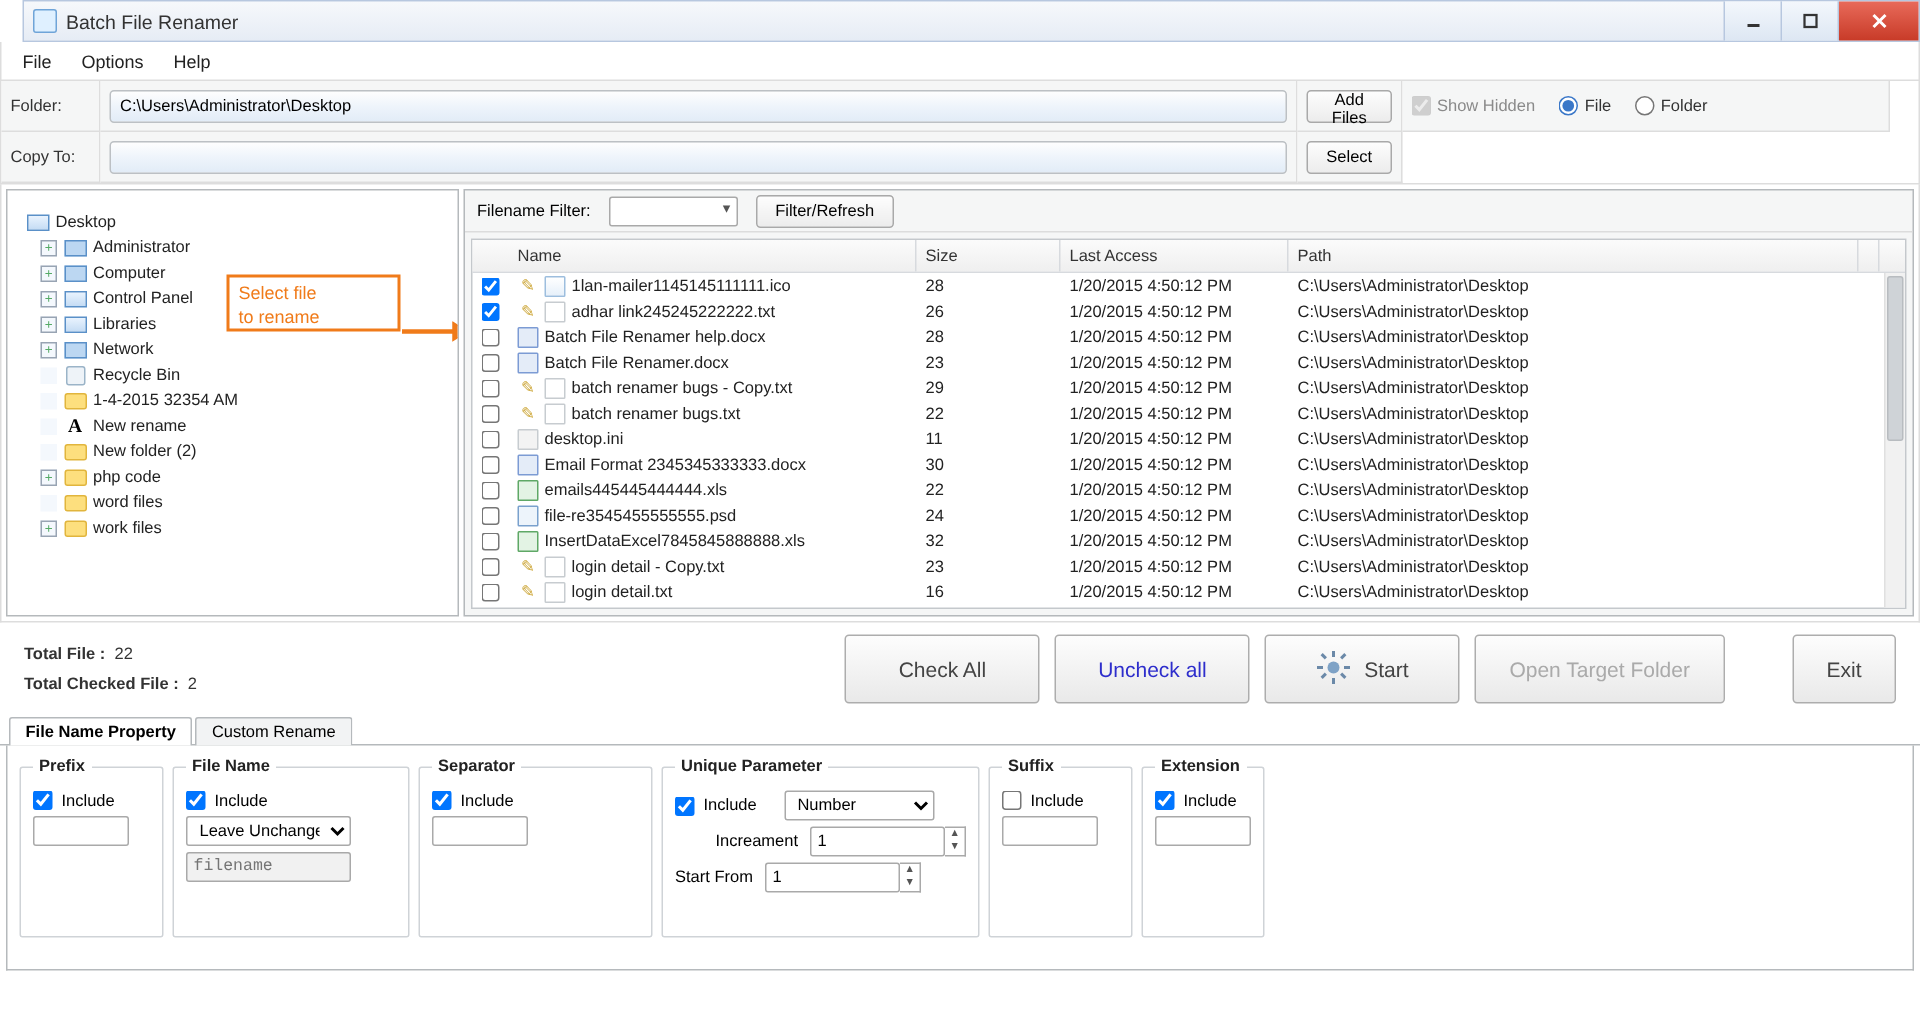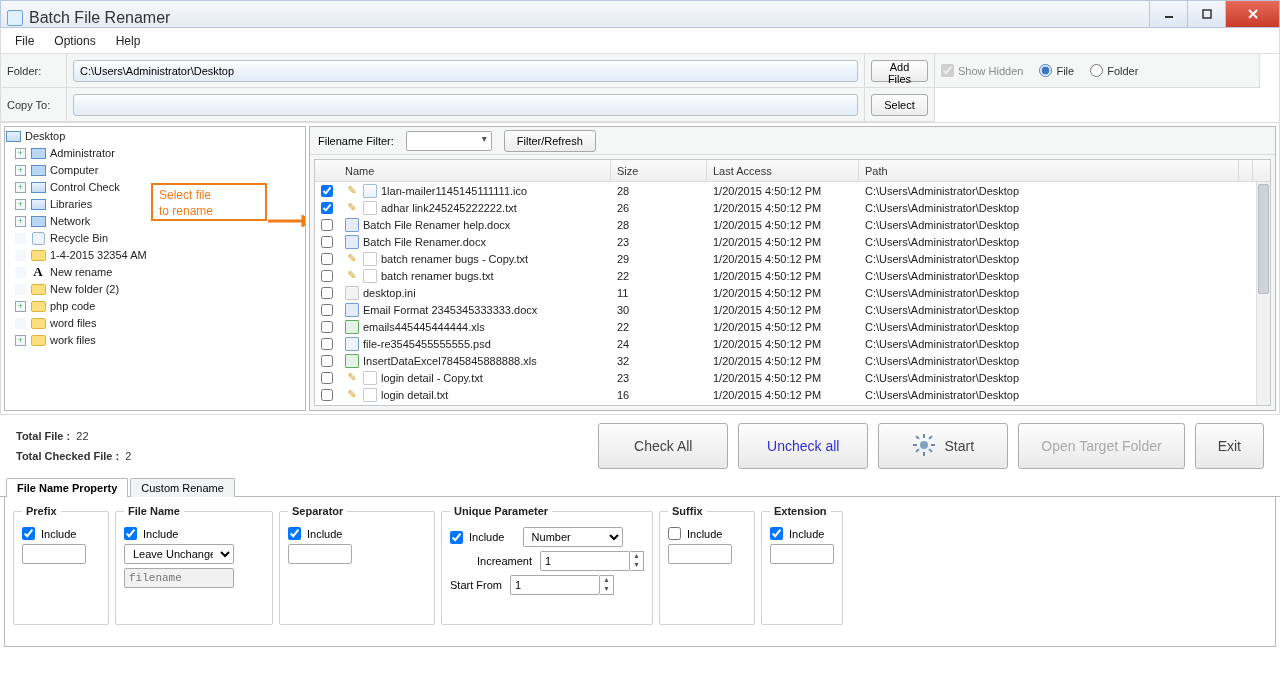--- a/index.html
+++ b/index.html
@@ -1,20 +1,20 @@
 <!DOCTYPE html>
 <html><head>
 <meta charset="utf-8">
 <style>
   * { box-sizing: border-box; margin: 0; padding: 0; font-family: "Segoe UI", Tahoma, Arial, sans-serif; }
   html, body { width: 1280px; height: 681px; overflow: hidden; background:#fff; }
   
   .titlebar {
-    height: 28px; display:flex; align-items:flex-end; justify-content:space-between;
-    background: linear-gradient(#f6f8fb,#e6ecf5); border:1px solid #b7c7df; font-size:16px;
+    height: 28px; display:flex; align-items:center; justify-content:space-between;
+    background: linear-gradient(#f6f8fb,#e6ecf5); border:1px solid #b7c7df; font-size:13px;margin-left:15px;
   }
   .titlebar-left { display:flex; align-items:center; gap:6px; padding-left:6px; color:#333;}
   .title-sysicon { width:16px; height:16px; background:#dff0ff; border:1px solid #6fa4d8; border-radius:2px;}
   .titlebar-btns { display:flex; height:100%; }
   .titlebar-btns .btn { width:38px; display:flex; align-items:center; justify-content:center; border-left:1px solid #b7c7df; background: linear-gradient(#f3f7fc,#dde7f3);}
   .titlebar-btns .btn.close { width:54px; background: linear-gradient(#e86a5a,#c83b28); color:#fff;}
   .titlebar-btns svg { width:12px; height:12px; }
   
   .menubar { height:26px; display:flex; align-items:center; gap:20px; padding:0 14px; font-size:12px; color:#222; border:1px solid #ddd; border-top:0; background:#fff;}
   .menubar span { cursor:default; }
@@ -28,21 +28,21 @@
   button.win {
     height:22px; padding:0 12px; font-size:11px; background:linear-gradient(#fdfdfd,#ececec);
     border:1px solid #a9a9a9; border-radius:3px; cursor:default;
   }
   .rightopts { display:flex; align-items:center; gap:16px; }
   .chk { display:flex; align-items:center; gap:4px; font-size:11px; color:#333;}
   .chk input { accent-color:#3a77c8;}
   .muted { color:#8a8a8a; }
   
   .mid { display:flex; height:292px; border:1px solid #ddd; border-top:0; }
-  .tree-pane { width:302px; border:1px solid #b5b9bc; margin:3px; padding:0; overflow:hidden; background:#fff; position:relative;}
+  .tree-pane { width:302px; border:1px solid #b5b9bc; margin:3px; padding:12px; overflow:hidden; background:#fff; position:relative;}
   .tree-node { display:flex; align-items:center; gap:4px; height:16px; font-size:11px; color:#222; margin:1px 0; white-space:nowrap;}
   .tree-node .exp { width:11px; height:11px; border:1px solid #98a4b3; display:flex; align-items:center; justify-content:center; font-size:9px; color:#5a6; background:#f4f8fd; line-height:1;}
   .tree-node .exp.none{ border:0; }
   .ticon { width:16px; height:14px; display:inline-flex; align-items:center; justify-content:center; }
   .icon-folder { background:#fddf7e; border:1px solid #e1b53d; border-radius:2px; width:15px; height:11px;}
   .icon-drive  { background:linear-gradient(#e9f3fe,#c5dcf4); border:1px solid #5a90c8; width:15px; height:11px;}
   .icon-computer{ background:#bcd7f2; border:1px solid #5a90c8; width:15px; height:11px;}
   .icon-recycle{ background:#eef3f8; border:1px solid #9bb4c8; width:13px; height:13px; border-radius:2px;}
   .icon-A { font-family: "Times New Roman", serif; font-weight:bold; font-size:13px; color:#000;}
   .callout {
@@ -196,21 +196,21 @@
           <span class="ticon">
             <span class="icon-computer"></span>
           </span>
           <span>Computer</span>
         </div>
         <div class="tree-node" style="margin-left: 10px;">
           <span class="exp">+</span>
           <span class="ticon">
             <span class="icon-drive"></span>
           </span>
-          <span>Control Check</span>
+          <span>Control Panel</span>
         </div>
         <div class="tree-node" style="margin-left: 10px;">
           <span class="exp">+</span>
           <span class="ticon">
             <span class="icon-drive"></span>
           </span>
           <span>Libraries</span>
         </div>
         <div class="tree-node" style="margin-left: 10px;">
           <span class="exp">+</span>
@@ -499,21 +499,21 @@
               <rect x="19" y="11" width="4" height="2"></rect>
               <rect x="3.5" y="3.5" width="4" height="2" transform="rotate(45 5.5 4.5)"></rect>
               <rect x="16.5" y="16.5" width="4" height="2" transform="rotate(45 18.5 17.5)"></rect>
               <rect x="16.5" y="3.5" width="4" height="2" transform="rotate(-45 18.5 4.5)"></rect>
               <rect x="3.5" y="16.5" width="4" height="2" transform="rotate(-45 5.5 17.5)"></rect>
             </g>
           </svg></span>
       <span>Start</span>
     </button>
     <button class="disabled">Open Target Folder</button>
-    <button style="min-width:60px;">Exit</button>
+    <button style="min-width:60px;margin-left:35px;">Exit</button>
   </div>
 </div>
 
 <div class="tab-strip">
   <div class="tab active">File Name Property</div>
   <div class="tab">Custom Rename</div>
 </div>
 <div class="panel">
   <div class="groups">
     <fieldset class="grp g-pre">

